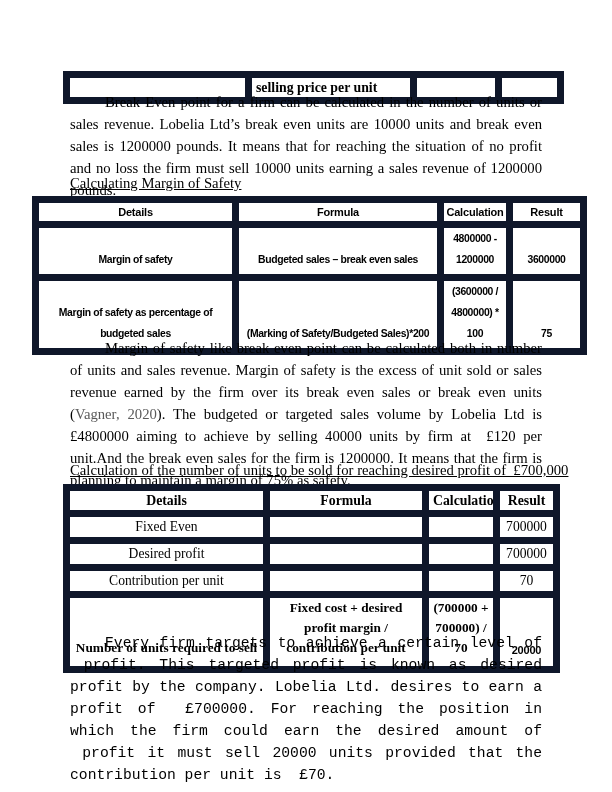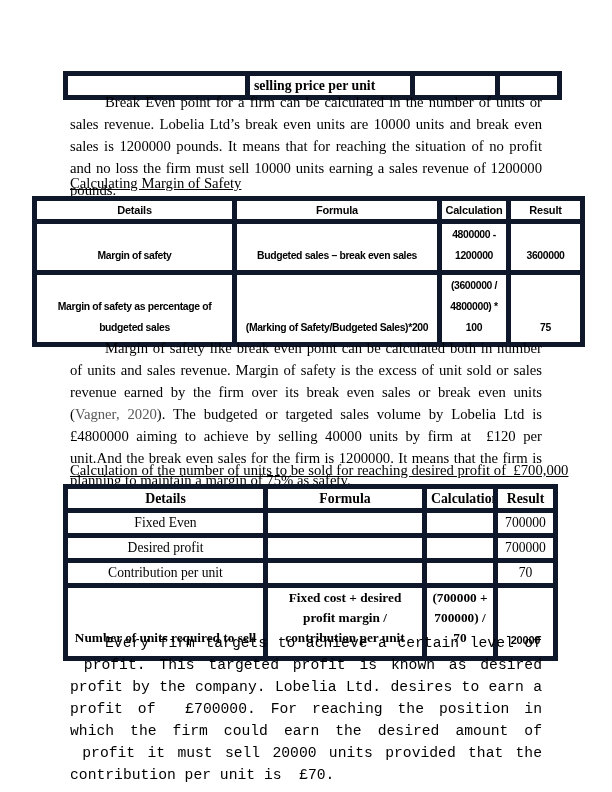--- a/index.html
+++ b/index.html
@@ -6,21 +6,21 @@
   .page{
     position:relative;
     width:612px;height:792px;
     background:#ffffff;
     font-family:"Liberation Serif","DejaVu Serif",serif;
     color:#000;
     overflow:hidden;
   }
   
   table{border-collapse:collapse;table-layout:fixed;position:absolute;}
-  td,th{border:5px solid #0f172a;overflow:hidden;padding:0 4px;}
+  td,th{border:7px solid #0f172a;overflow:hidden;padding:0 4px;}
   
   .top-table{top:71px;left:63px;width:494px;}
   .top-table td{height:19px;vertical-align:middle;font-weight:bold;font-size:13.8px;text-align:left;}
   
   .para{
     position:absolute;left:70px;width:472px;
     font-size:14.7px;line-height:22px;
     text-align:justify;text-indent:35px;margin:0;
   }
   .p1{top:91px;}

